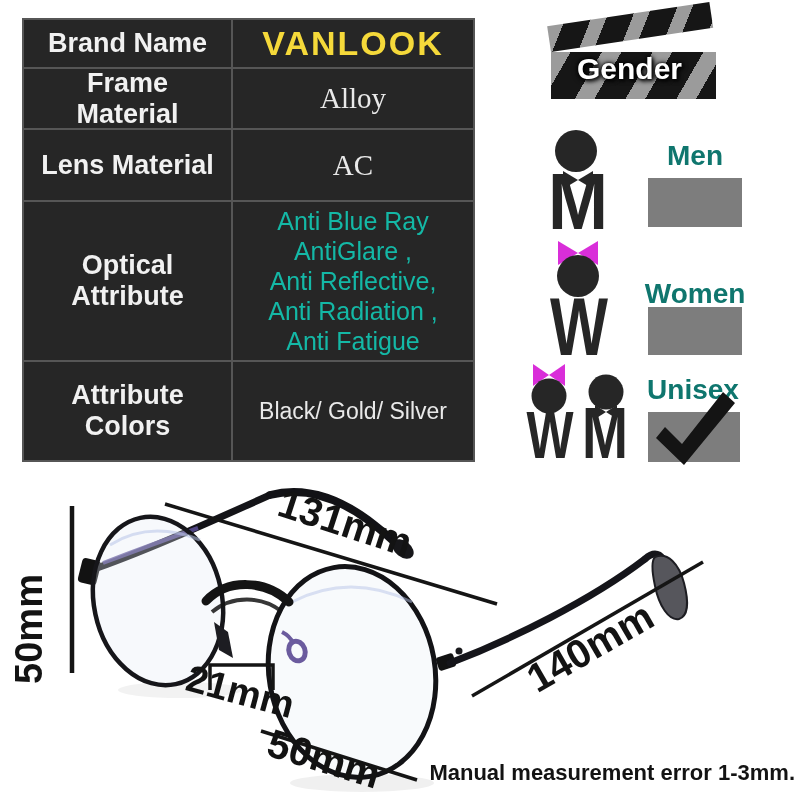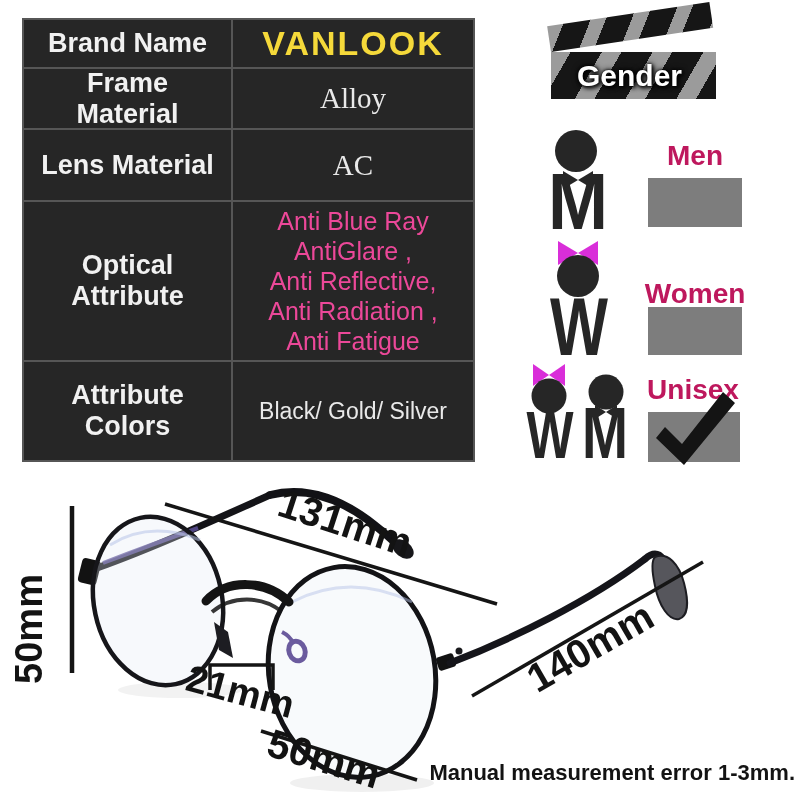--- a/index.html
+++ b/index.html
@@ -11,35 +11,35 @@
               background:#262626;border:2px solid #565656;
               display:grid;grid-template-columns:209px 1fr;
               grid-template-rows:49px 61px 72px 160px auto;}
   .cell{display:flex;flex-direction:column;justify-content:center;align-items:center;
         text-align:center;box-sizing:border-box;}
   .cell.bb{border-bottom:2px solid #565656;}
   .cell.c1{border-right:2px solid #565656;}
   .lbl{font-weight:bold;font-size:27px;line-height:31px;color:#f1f1f1;white-space:nowrap;}
   .val{font-size:29px;color:#e9e9e9;font-family:Liberation Serif, serif;}
   .brand{font-weight:bold;font-size:34px;letter-spacing:2px;color:#f5d93a;}
-  .opt-line{font-size:25px;line-height:30px;color:#ec4899;white-space:nowrap;}
+  .opt-line{font-size:25px;line-height:30px;color:#14b8a6;white-space:nowrap;}
   .col-line{font-size:23px;line-height:29px;color:#e9e9e9;white-space:nowrap;}
 
   
   .clap-top{position:absolute;left:551px;top:26px;width:164px;height:26px;
             background:repeating-linear-gradient(120deg,#9b9b9b 0 14px,#161616 14px 38px);
             transform:rotate(-8.5deg);transform-origin:0 100%;}
   .clap-body{position:absolute;left:551px;top:52px;width:165px;height:47px;
              background:repeating-linear-gradient(120deg,#9b9b9b 0 17px,#161616 17px 44px);
-             display:flex;align-items:center;}
+             display:flex;}
   .gender-title{font-weight:bold;font-size:30px;color:#ffffff;padding-left:26px;
                 text-shadow:0 0 6px #000,0 0 3px #000,2px 2px 4px #000;}
 
   
-  .g-label{position:absolute;width:94px;font-weight:bold;font-size:28px;color:#be185d;
+  .g-label{position:absolute;width:94px;font-weight:bold;font-size:28px;color:#0f766e;
            white-space:nowrap;display:flex;justify-content:center;}
   #men-label{left:648px;top:140px;}
   #women-label{left:648px;top:278px;}
   #unisex-label{left:646px;top:374px;text-align:center;}
   .g-box{position:absolute;background:#7d7d7d;}
   #men-box{left:648px;top:178px;width:94px;height:49px;}
   #women-box{left:648px;top:307px;width:94px;height:48px;}
   #unisex-box{left:648px;top:412px;width:92px;height:50px;}
 
   svg.overlay{position:absolute;left:0;top:0;width:800px;height:800px;pointer-events:none;}

